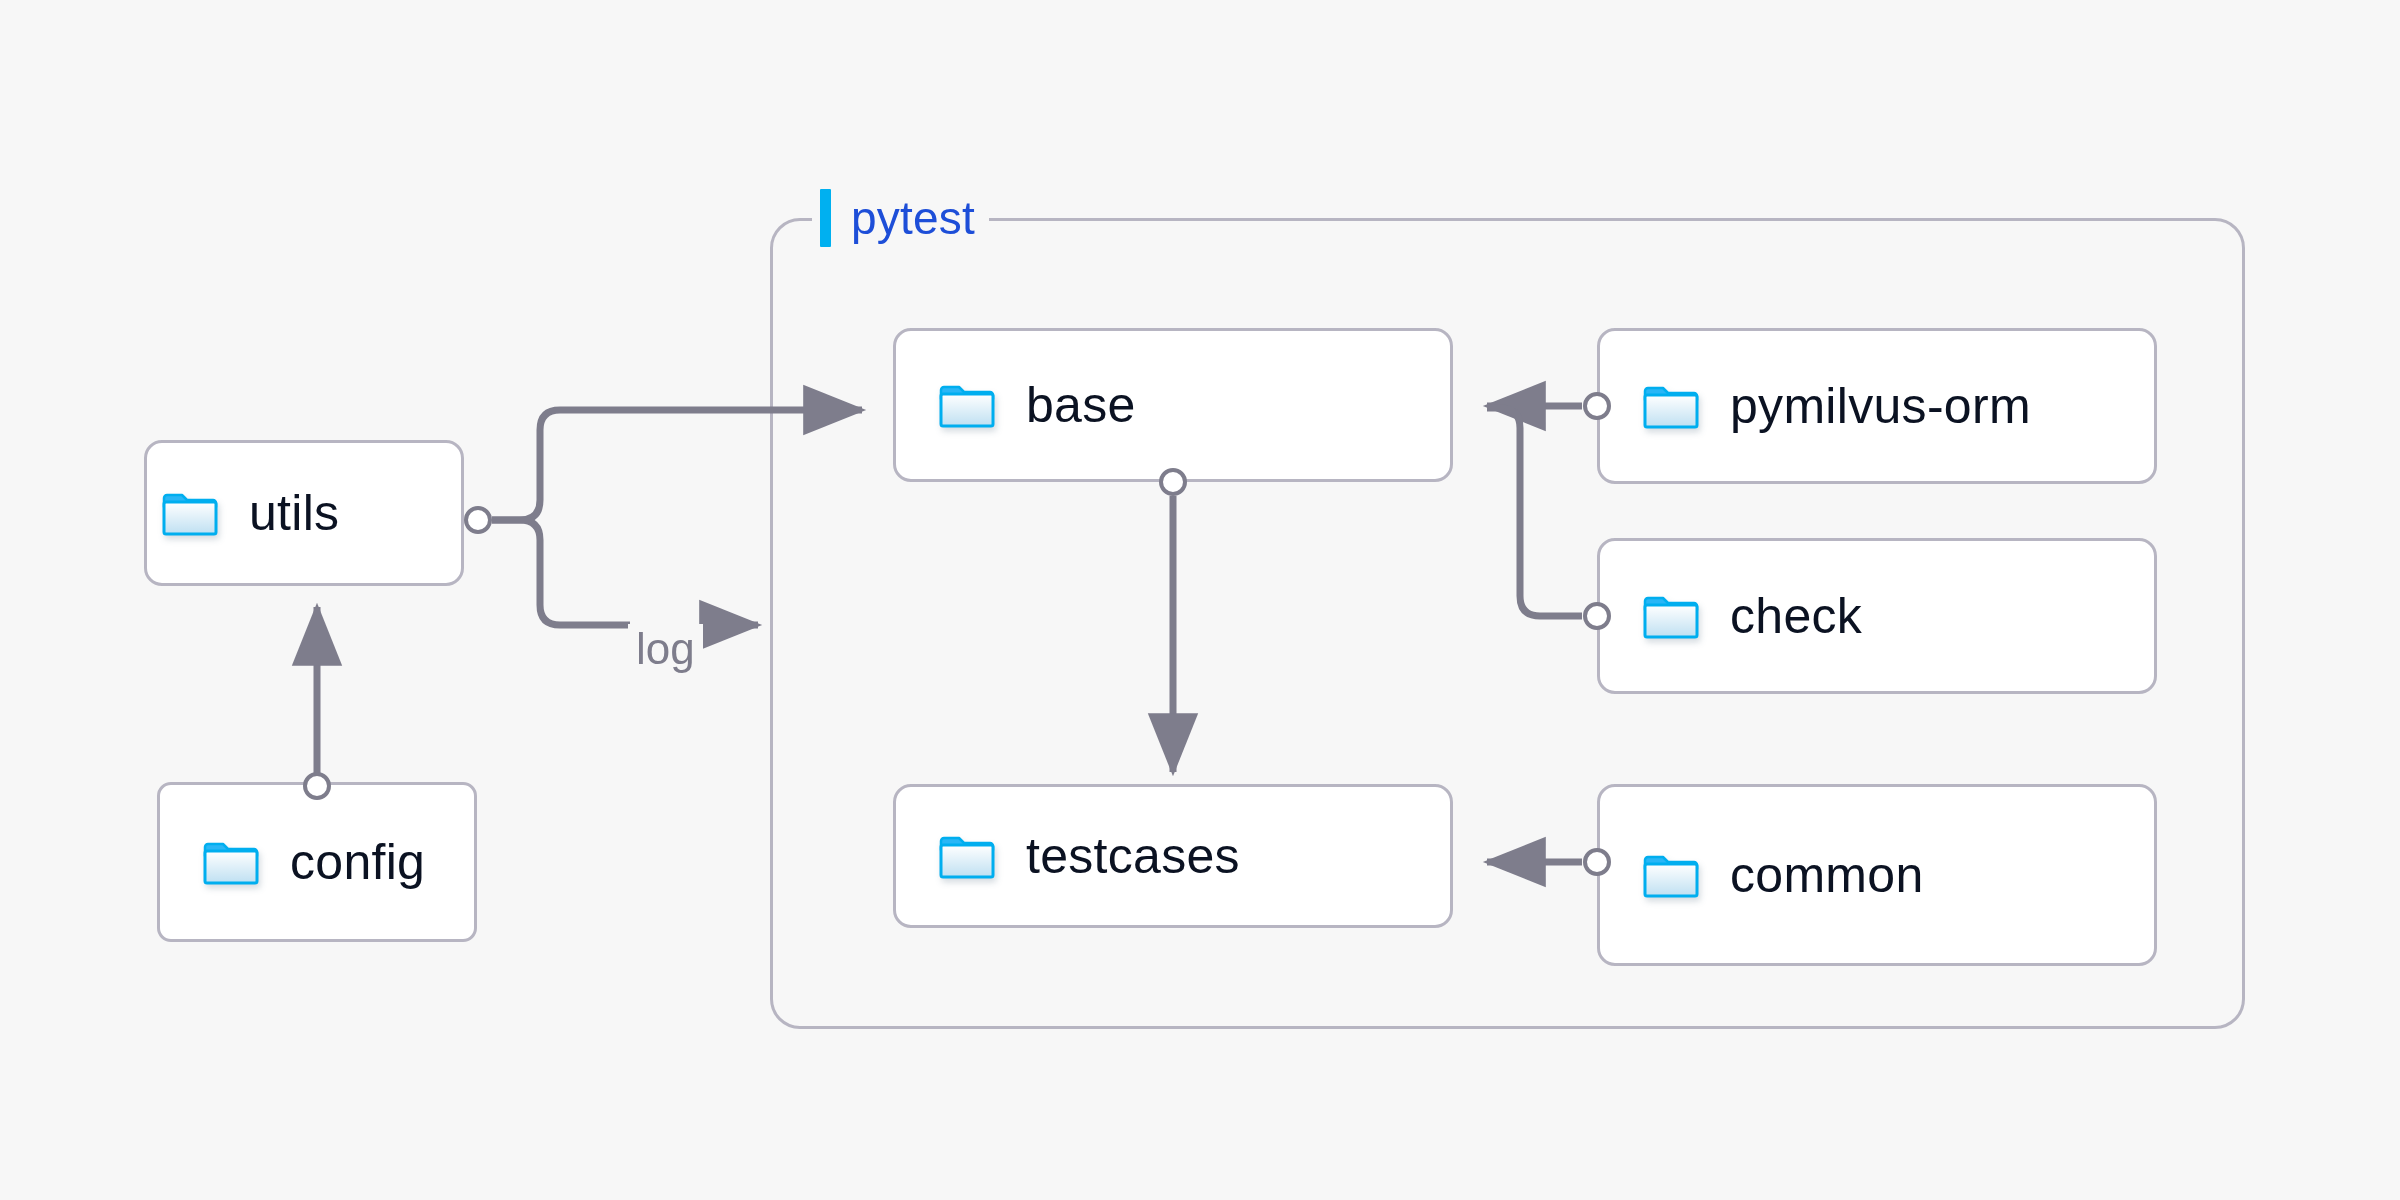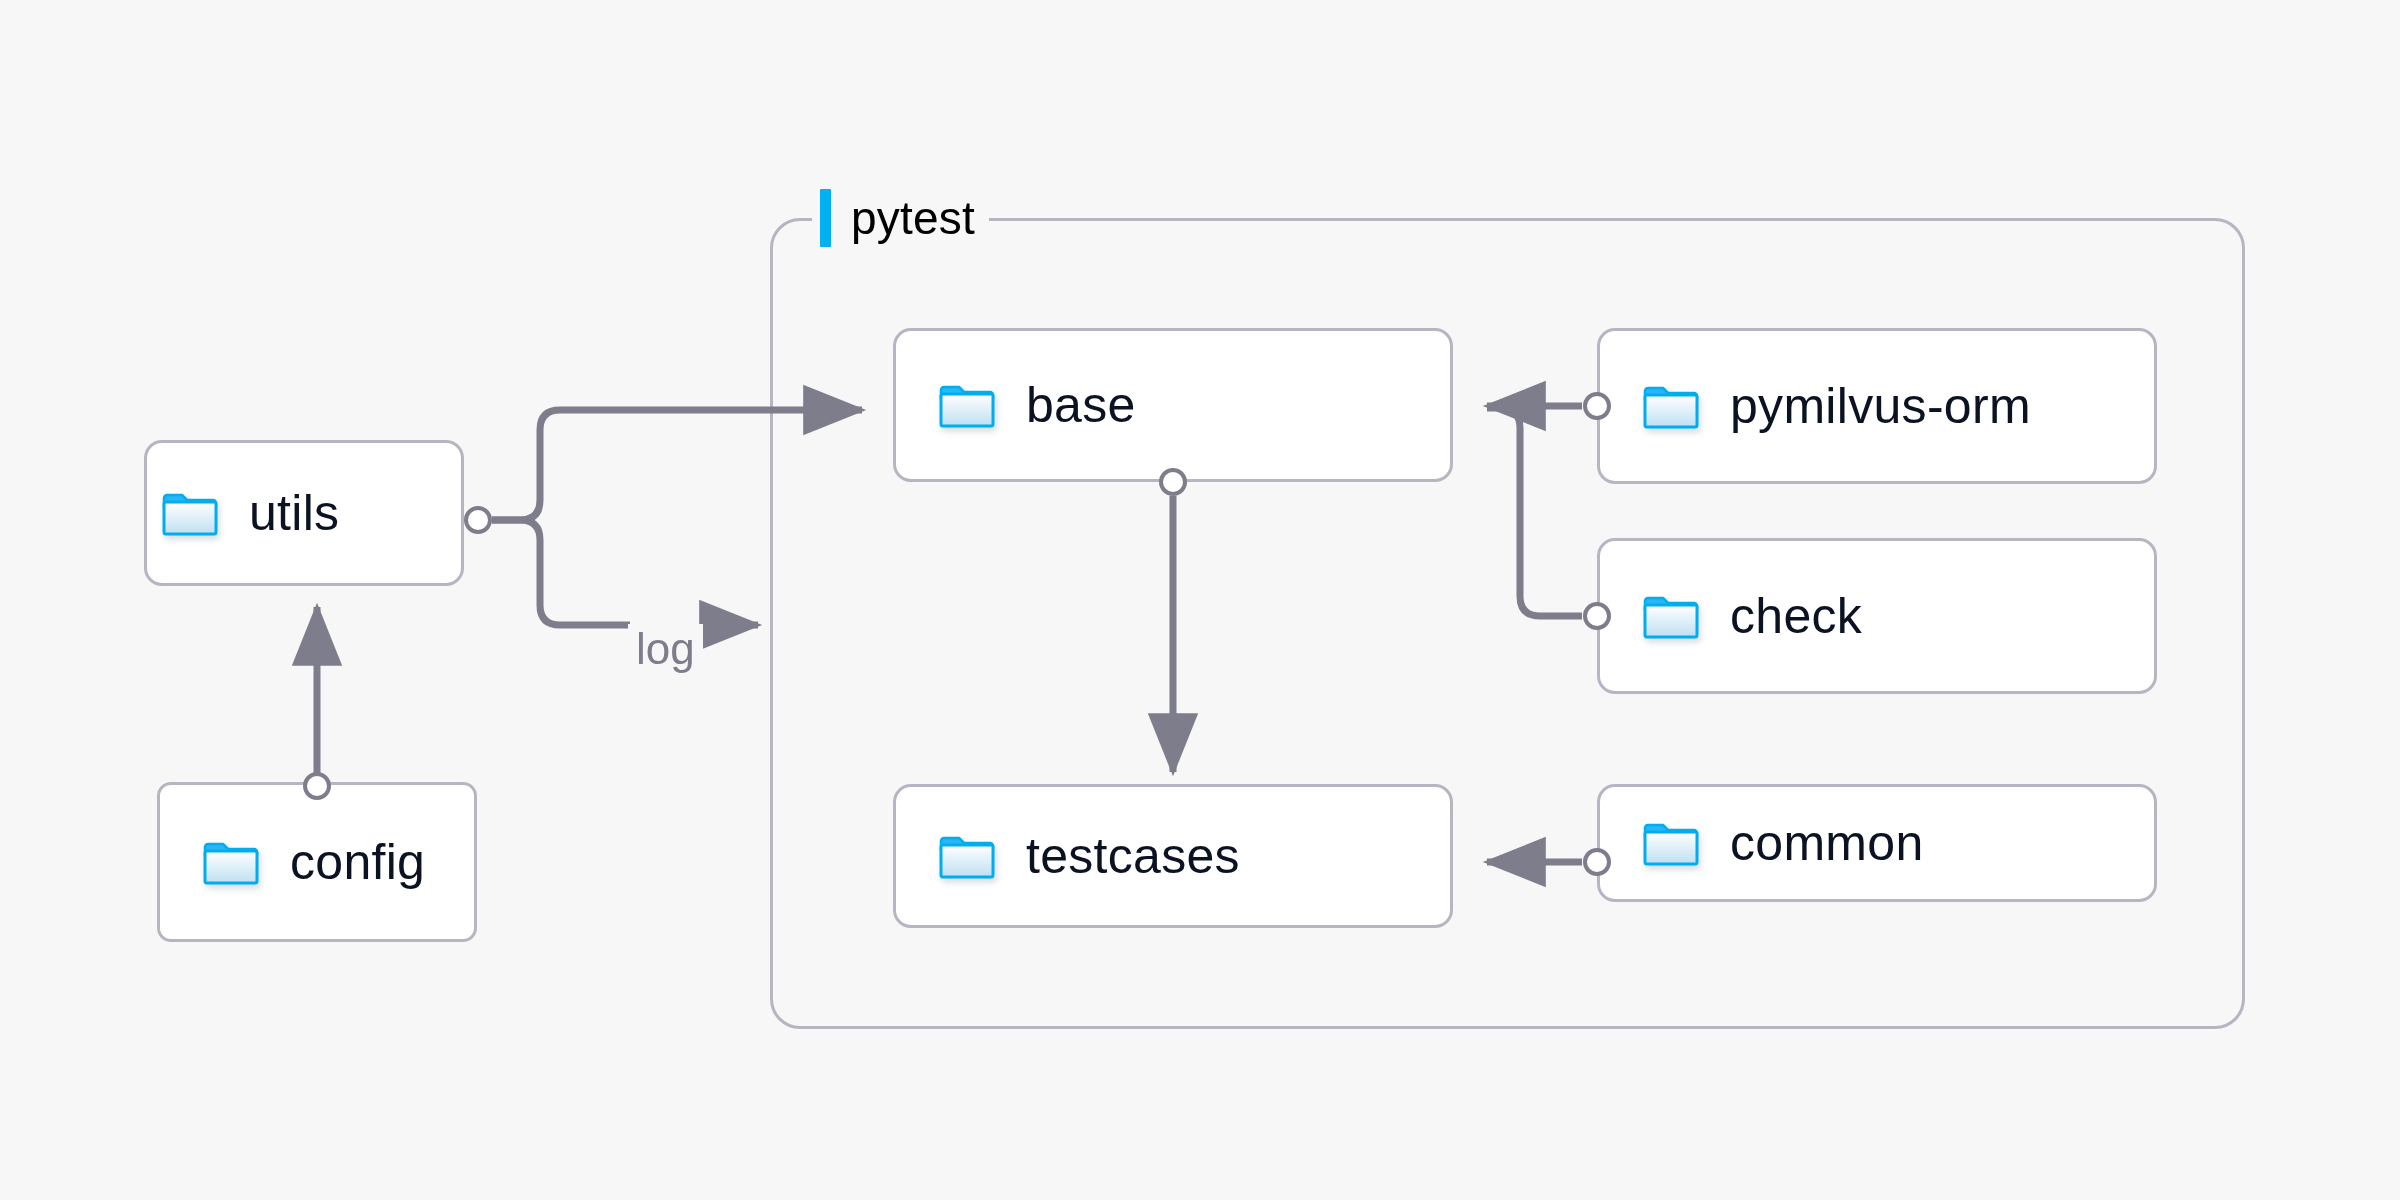--- a/index.html
+++ b/index.html
@@ -25,21 +25,21 @@
     background:#f7f7f7;
     padding:0 14px 0 8px;
     height:64px;
     box-sizing:border-box;
   }
   .group-accent{
     width:11px;height:58px;background:#00b0f0;border-radius:1px;
     flex:0 0 auto;
   }
   .group-title{
-    font-size:46px;color:#000000;letter-spacing:.2px;white-space:nowrap;
+    font-size:46px;color:#1d4ed8;letter-spacing:.2px;white-space:nowrap;
   }
 
   
   .node{
     position:absolute;
     background:#ffffff;
     border:3px solid #b7b5c2;
     border-radius:18px;
     box-sizing:border-box;
     display:flex;align-items:center;
@@ -175,21 +175,21 @@
     <span class="folder-icon">
       <svg viewBox="0 0 58 48" width="58" height="48">
         <path d="M3,9 a3,3 0 0 1 3,-3 h15 l5,5 h26 a3,3 0 0 1 3,3 v4 H3 z" fill="#29b6f6" stroke="#00aeef" stroke-width="2.5" stroke-linejoin="round"></path>
         <rect x="3" y="13" width="52" height="32" rx="2" fill="url(#folderGrad)" stroke="#00aeef" stroke-width="3"></rect>
       </svg>
     </span>
     <span class="node-label">check</span>
   </div>
   <div class="handle" style="left:1583px;top:602px;"></div>
 
-  <div class="node" style="left:1597px;top:784px;width:560px;height:118px;">
+  <div class="node" style="left:1597px;top:784px;width:560px;height:182px;">
     <span class="folder-icon">
       <svg viewBox="0 0 58 48" width="58" height="48">
         <path d="M3,9 a3,3 0 0 1 3,-3 h15 l5,5 h26 a3,3 0 0 1 3,3 v4 H3 z" fill="#29b6f6" stroke="#00aeef" stroke-width="2.5" stroke-linejoin="round"></path>
         <rect x="3" y="13" width="52" height="32" rx="2" fill="url(#folderGrad)" stroke="#00aeef" stroke-width="3"></rect>
       </svg>
     </span>
     <span class="node-label">common</span>
   </div>
   <div class="handle" style="left:1583px;top:848px;"></div>
 

